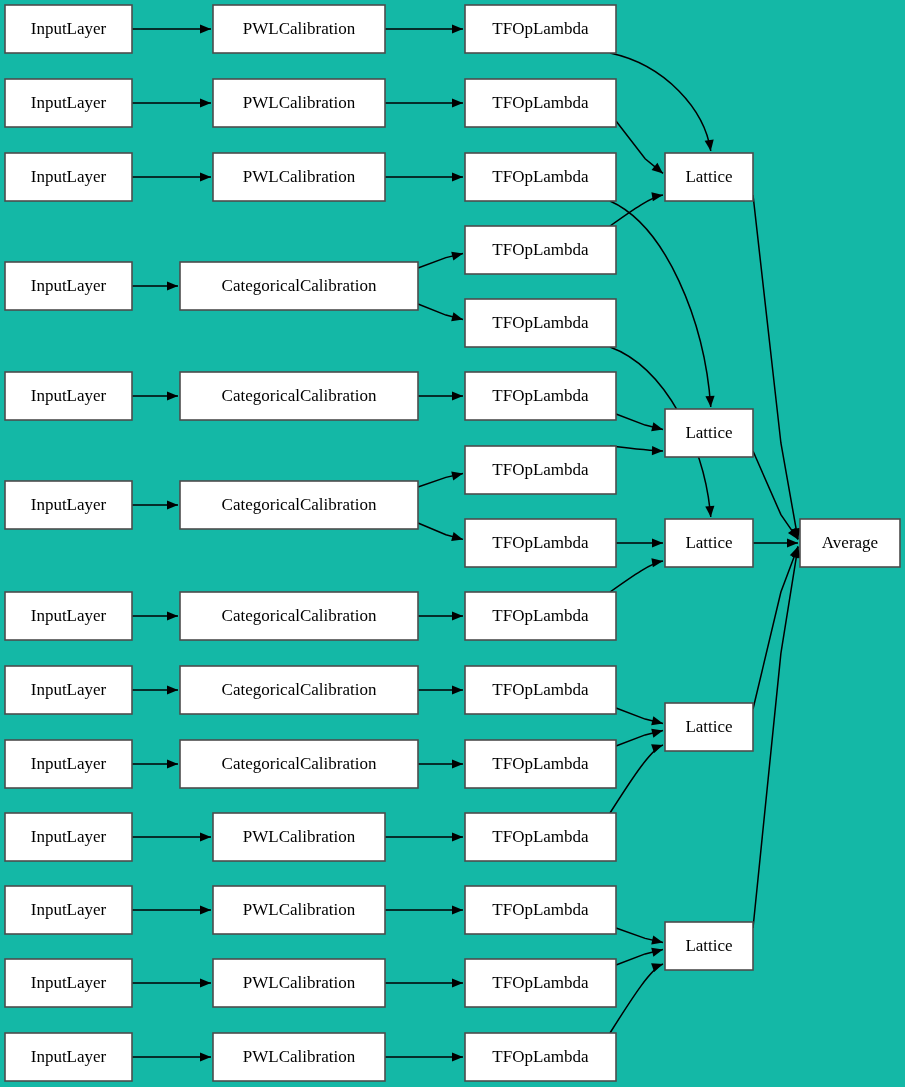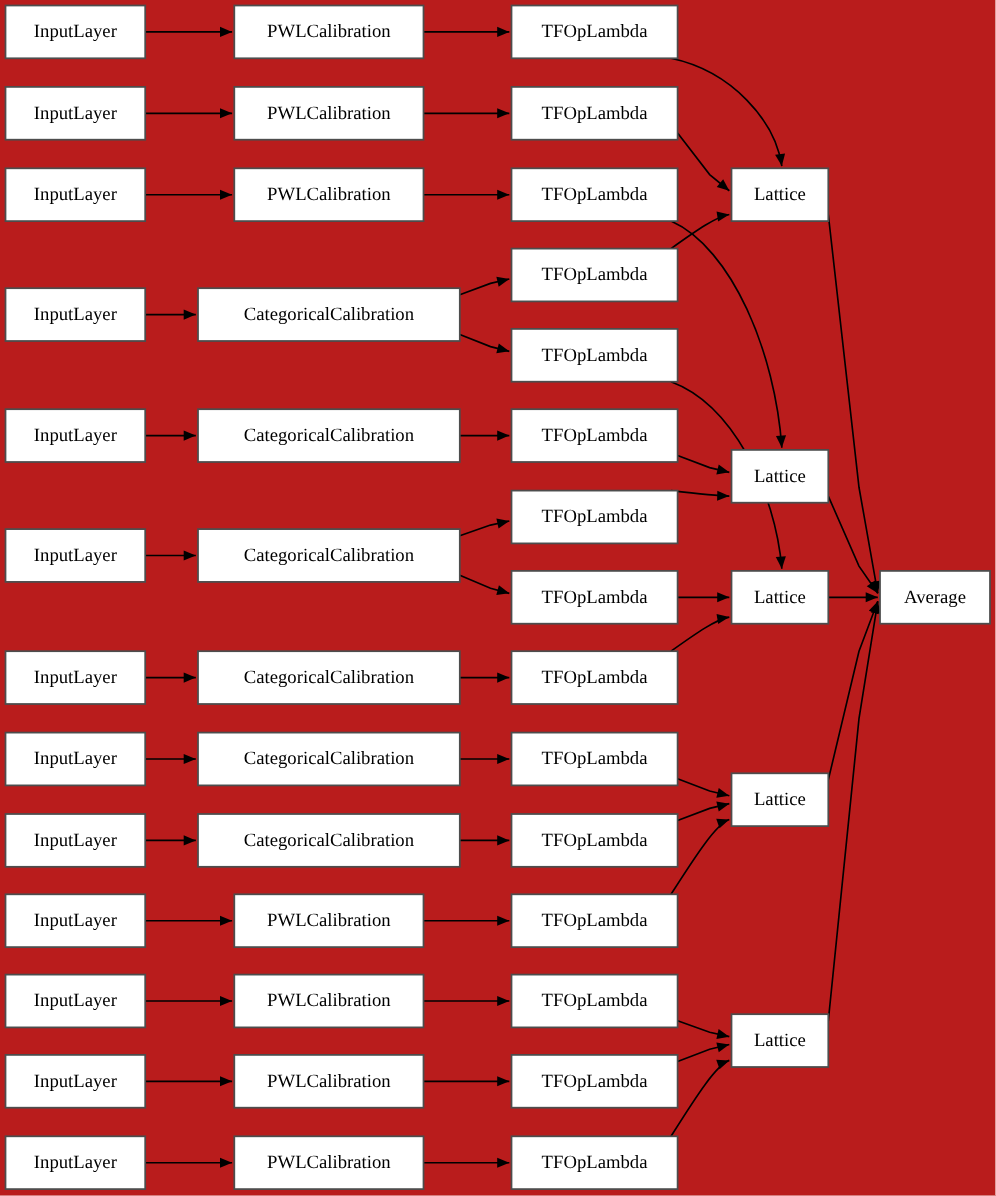--- a/index.html
+++ b/index.html
@@ -4,21 +4,21 @@
 <style>
   html, body {
     margin: 0;
     padding: 0;
     background: #ffffff;
   }
   #canvas {
     position: relative;
     width: 905px;
     height: 1087px;
-    background: #b91c1c;
+    background: #14b8a6;
     font-family: "Liberation Serif", "DejaVu Serif", serif;
     overflow: hidden;
   }
   #graph {
     position: absolute;
     left: 0;
     top: 0;
     width: 905px;
     height: 1087px;
   }

